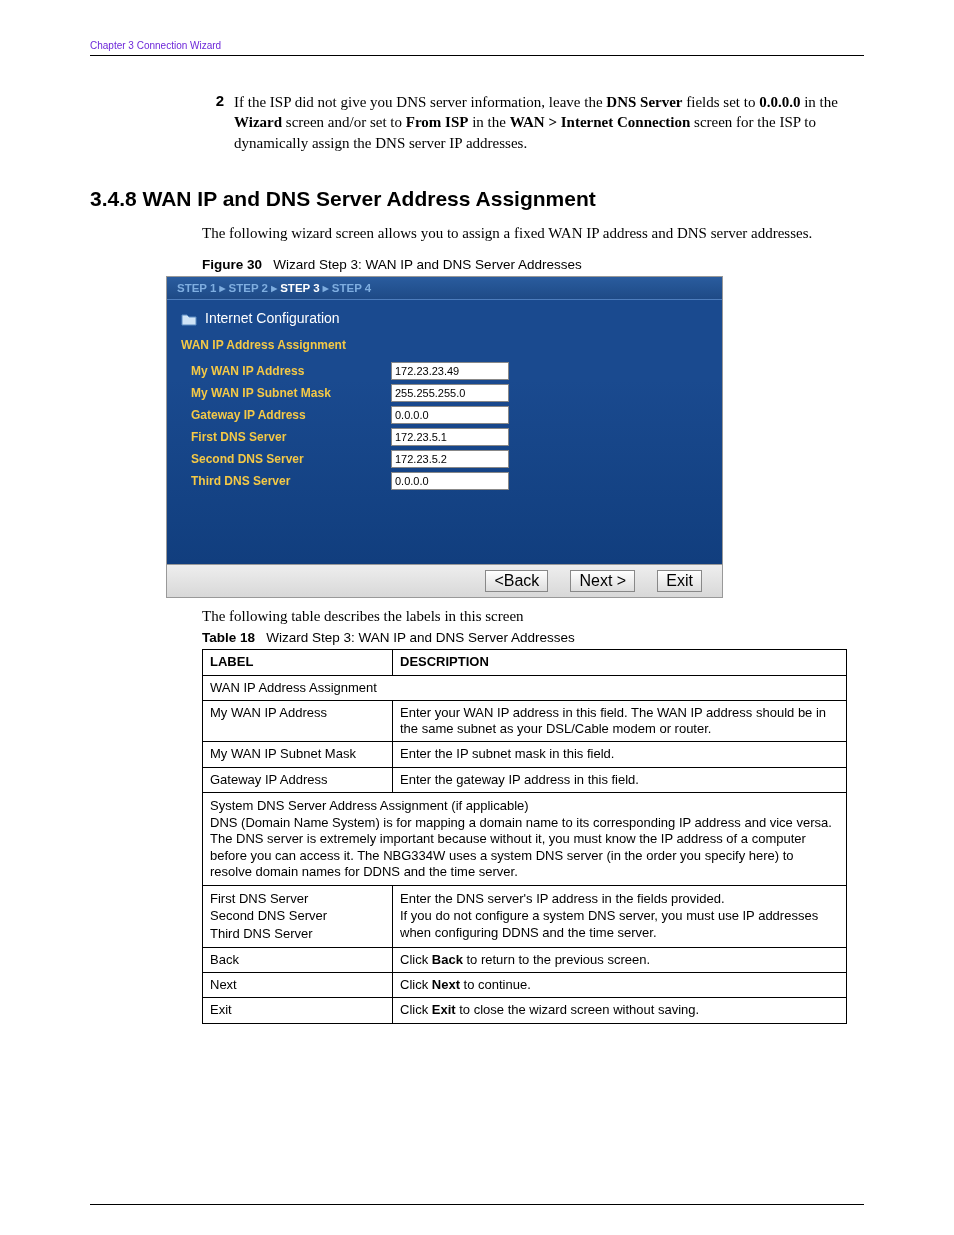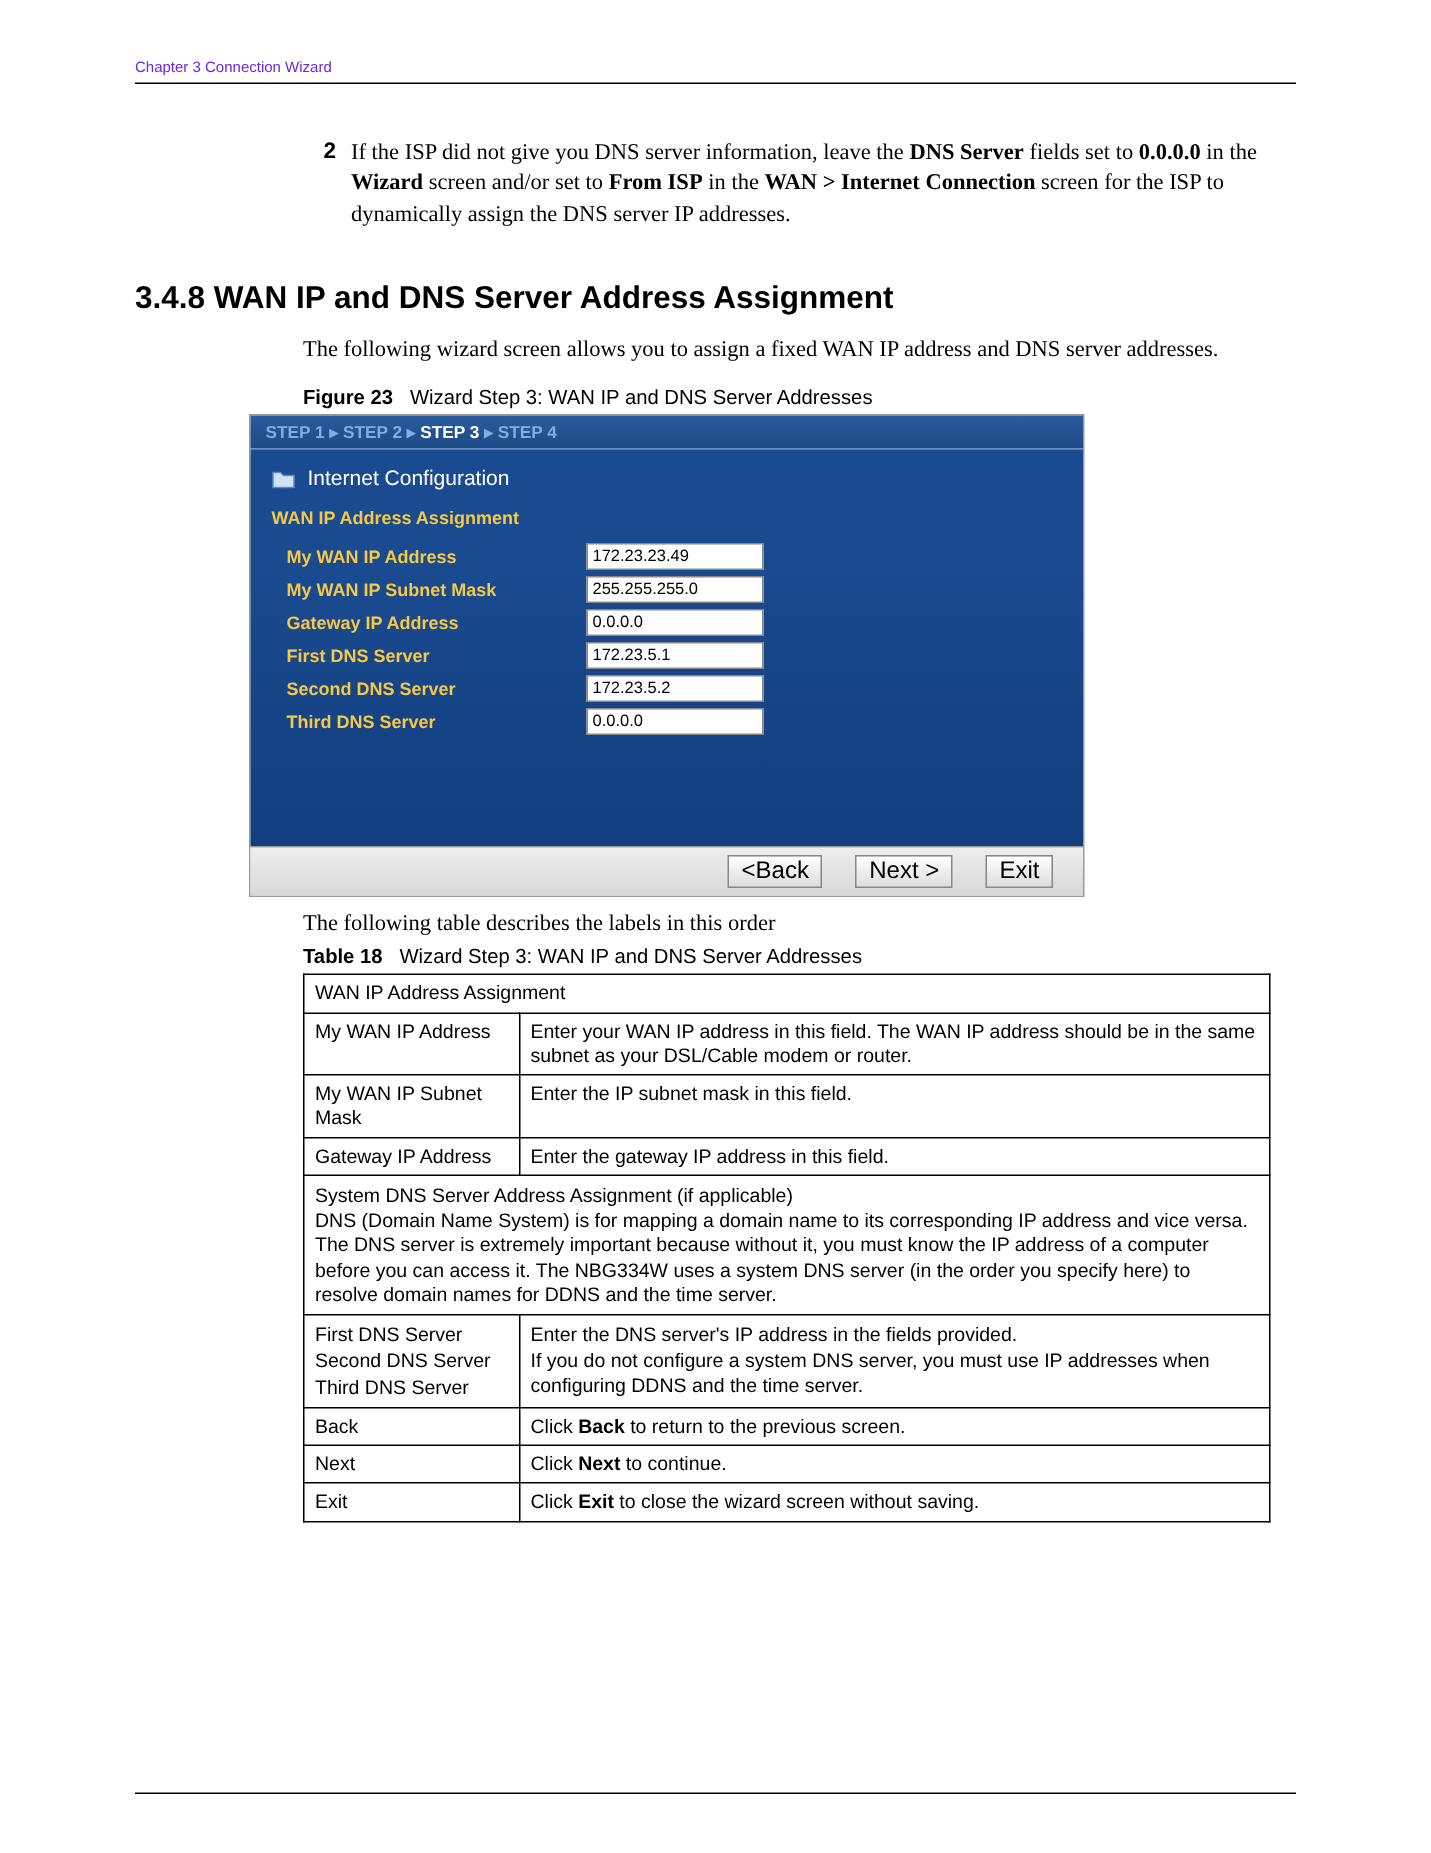--- a/index.html
+++ b/index.html
@@ -140,21 +140,21 @@
   <div class="text">
     <span>If the ISP did not give you DNS server information, leave the </span><b>DNS Server</b><span> fields set to </span><b>0.0.0.0</b><span> in the </span><b>Wizard</b><span> screen and/or set to </span><b>From ISP</b><span> in the </span><b>WAN &gt; Internet Connection</b><span> screen for the ISP to dynamically assign the DNS server IP addresses.</span>
   </div>
 </div>
 
 <h2>3.4.8  WAN IP and DNS Server Address Assignment</h2>
 
 <div class="bodytext">The following wizard screen allows you to assign a fixed WAN IP address and DNS server addresses.</div>
 
 <div class="figcap">
-  <b>Figure 23</b>&nbsp;&nbsp;&nbsp;<span>Wizard Step 3: WAN IP and DNS Server Addresses</span>
+  <b>Figure 30</b>&nbsp;&nbsp;&nbsp;<span>Wizard Step 3: WAN IP and DNS Server Addresses</span>
 </div>
 
 <div class="wizard">
   <div class="wiz-steps">
     <span>STEP 1</span><span> ▸ </span><span>STEP 2</span><span> ▸ </span><span class="active">STEP 3</span><span> ▸ </span><span>STEP 4</span>
   </div>
   <div class="wiz-body">
     <div class="wiz-title">
       <svg width="16" height="14" viewBox="0 0 16 14">
           <path fill="#cfe3f6" stroke="#5a8ac0" d="M1 3h5l2 2h7v8H1z"></path>
@@ -187,28 +187,32 @@
         <input class="wiz-input" value="0.0.0.0" style="">
       </div>
   </div>
   <div class="wiz-buttons">
     <button class="wiz-btn">&lt;Back</button>
     <button class="wiz-btn">Next &gt;</button>
     <button class="wiz-btn">Exit</button>
   </div>
 </div>
 
-<div class="bodytext" style="margin-top:8px;margin-bottom:4px;">The following table describes the labels in this order</div>
+<div class="bodytext" style="margin-top:8px;margin-bottom:4px;">The following table describes the labels in this screen</div>
 
 <div class="tabcap">
   <b>Table 18</b>&nbsp;&nbsp;&nbsp;<span>Wizard Step 3: WAN IP and DNS Server Addresses</span>
 </div>
 
 <table class="desc">
   <tbody>
+      <tr>
+    <th style="width:175px">LABEL</th>
+    <th>DESCRIPTION</th>
+  </tr>
   <tr>
         <td colspan="2">WAN IP Address Assignment</td>
       </tr>
   <tr>
         <td>My WAN IP Address</td>
         <td>Enter your WAN IP address in this field. The WAN IP address should be in the same subnet as your DSL/Cable modem or router.</td>
       </tr>
   <tr>
         <td>My WAN IP Subnet Mask</td>
         <td>Enter the IP subnet mask in this field.</td>

